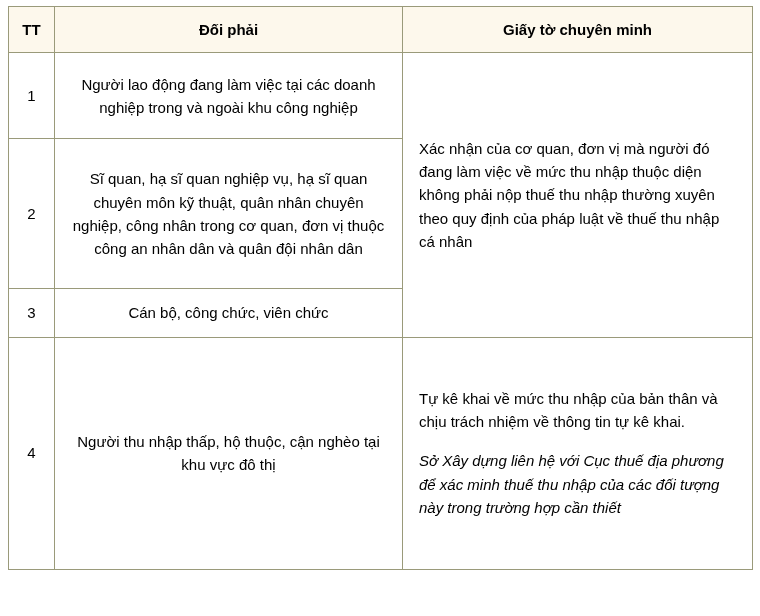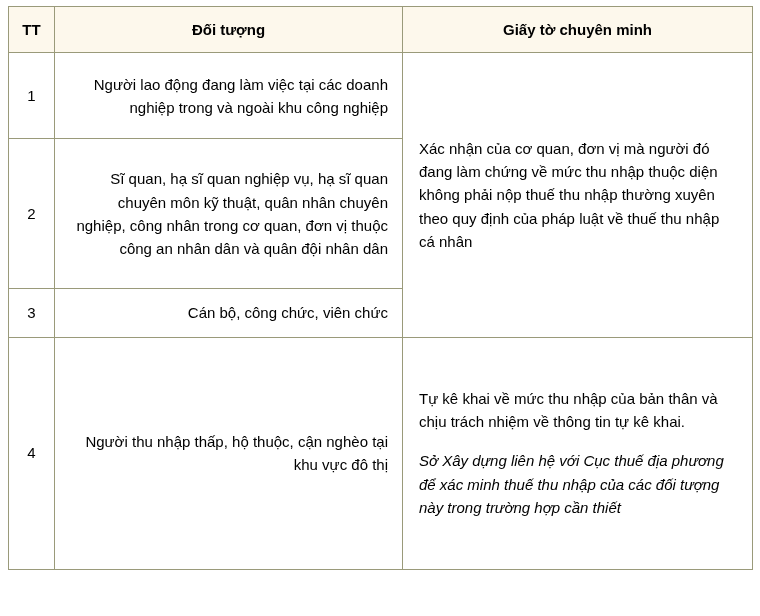--- a/index.html
+++ b/index.html
@@ -42,21 +42,21 @@
   col.col-obj { width: 348px; }
   col.col-doc { width: 350px; }
 
   td.cell-tt {
     text-align: center;
     padding: 6px 4px;
     font-size: 15px;
   }
   td.cell-obj {
     padding: 12px 14px 12px 14px;
-    text-align: right;
+    text-align: center;
   }
   td.cell-doc {
     padding: 12px 16px 12px 16px;
     text-align: left;
     vertical-align: middle;
   }
   td.cell-doc p {
     margin: 0 0 16px 0;
   }
   td.cell-doc p:last-child {
@@ -74,29 +74,29 @@
 <div class="table-wrap">
   <table class="doc-table">
     <colgroup>
       <col class="col-tt">
       <col class="col-obj">
       <col class="col-doc">
     </colgroup>
     <thead>
       <tr>
         <th>TT</th>
-        <th>Đối tượng</th>
+        <th>Đối phải</th>
         <th>Giấy tờ chuyên minh</th>
       </tr>
     </thead>
     <tbody>
       <tr class="row-h1">
         <td class="cell-tt">1</td>
         <td class="cell-obj">Người lao động đang làm việc tại các doanh nghiệp trong và ngoài khu công nghiệp</td>
-        <td class="cell-doc" rowspan="3">Xác nhận của cơ quan, đơn vị mà người đó đang làm chứng về mức thu nhập thuộc diện không phải nộp thuế thu nhập thường xuyên theo quy định của pháp luật về thuế thu nhập cá nhân</td>
+        <td class="cell-doc" rowspan="3">Xác nhận của cơ quan, đơn vị mà người đó đang làm việc về mức thu nhập thuộc diện không phải nộp thuế thu nhập thường xuyên theo quy định của pháp luật về thuế thu nhập cá nhân</td>
       </tr>
       <tr class="row-h2">
         <td class="cell-tt">2</td>
         <td class="cell-obj">Sĩ quan, hạ sĩ quan nghiệp vụ, hạ sĩ quan chuyên môn kỹ thuật, quân nhân chuyên nghiệp, công nhân trong cơ quan, đơn vị thuộc công an nhân dân và quân đội nhân dân</td>
       </tr>
       <tr class="row-h3">
         <td class="cell-tt">3</td>
         <td class="cell-obj">Cán bộ, công chức, viên chức</td>
       </tr>
       <tr class="row-h4">

